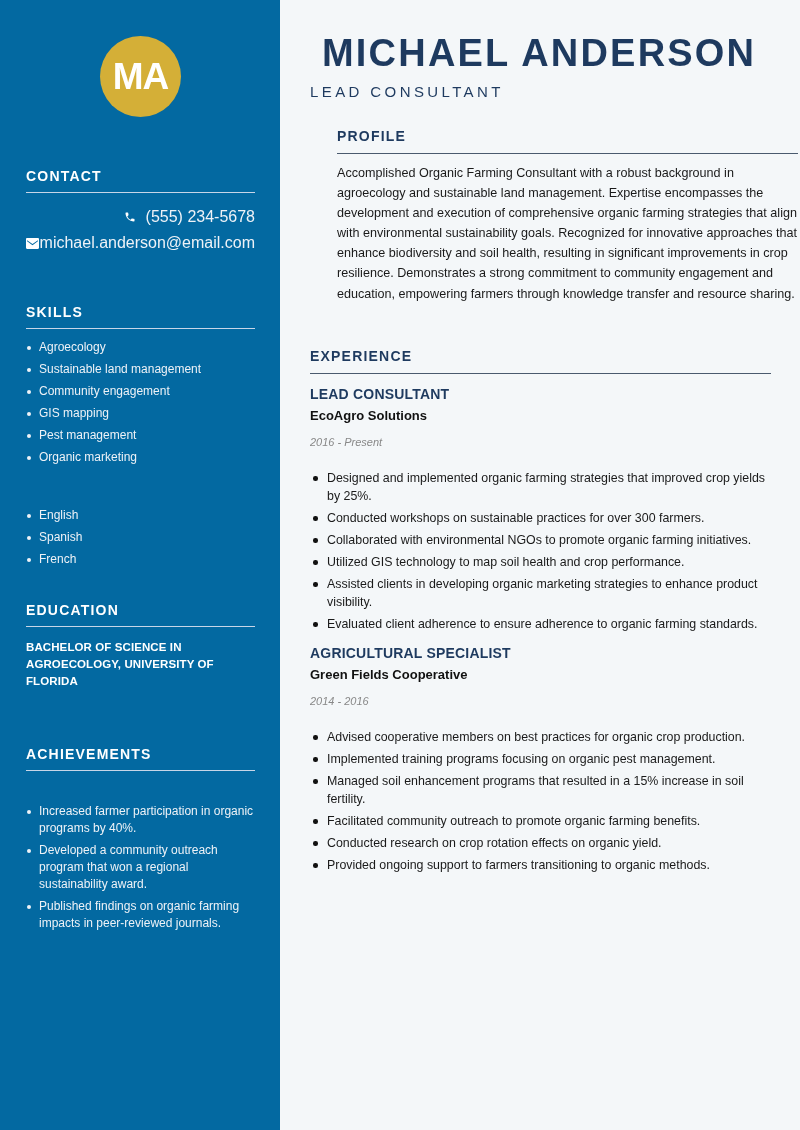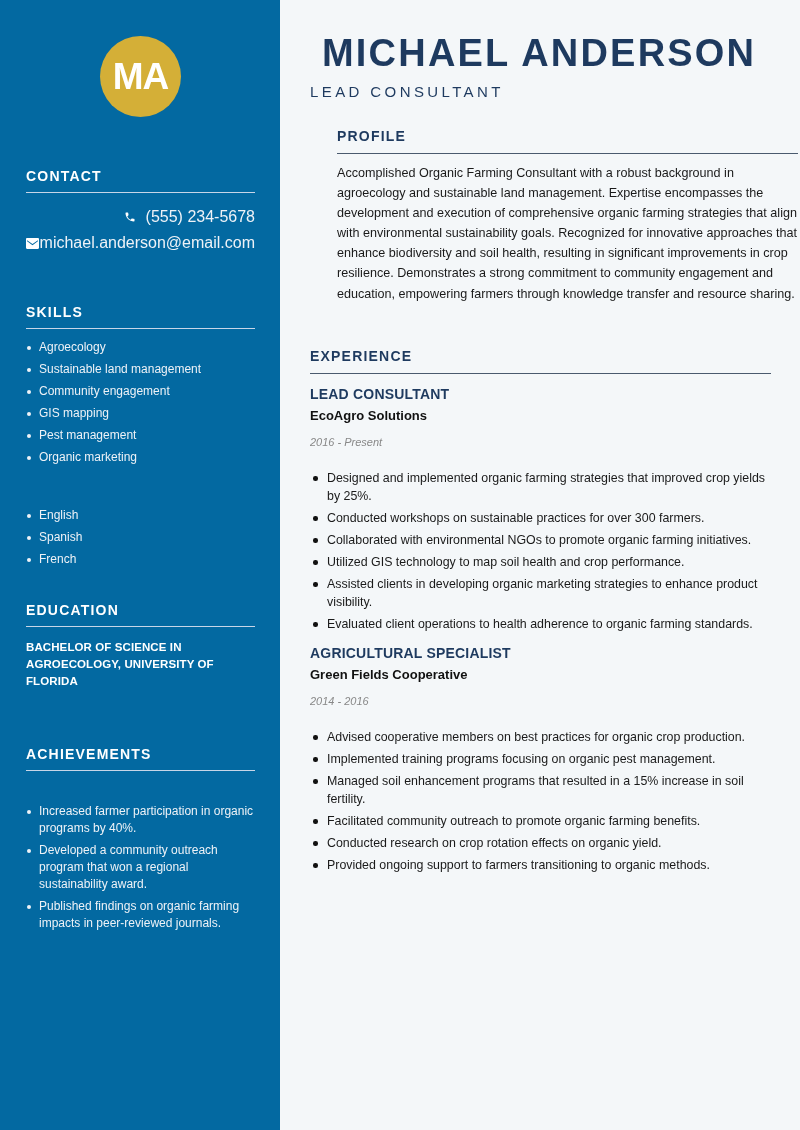--- a/index.html
+++ b/index.html
@@ -171,21 +171,21 @@
     <div style="margin-top:12px;">
       <div class="job-title">LEAD CONSULTANT</div>
       <div class="company">EcoAgro Solutions</div>
       <div class="dates">2016 - Present</div>
       <ul class="job-list">
         <li>Designed and implemented organic farming strategies that improved crop yields by 25%.</li>
         <li>Conducted workshops on sustainable practices for over 300 farmers.</li>
         <li>Collaborated with environmental NGOs to promote organic farming initiatives.</li>
         <li>Utilized GIS technology to map soil health and crop performance.</li>
         <li>Assisted clients in developing organic marketing strategies to enhance product visibility.</li>
-        <li>Evaluated client operations to health adherence to organic farming standards.</li>
+        <li>Evaluated client adherence to ensure adherence to organic farming standards.</li>
       </ul>
     </div>
 
     <div style="margin-top:12px;">
       <div class="job-title">AGRICULTURAL SPECIALIST</div>
       <div class="company">Green Fields Cooperative</div>
       <div class="dates">2014 - 2016</div>
       <ul class="job-list">
         <li>Advised cooperative members on best practices for organic crop production.</li>
         <li>Implemented training programs focusing on organic pest management.</li>

